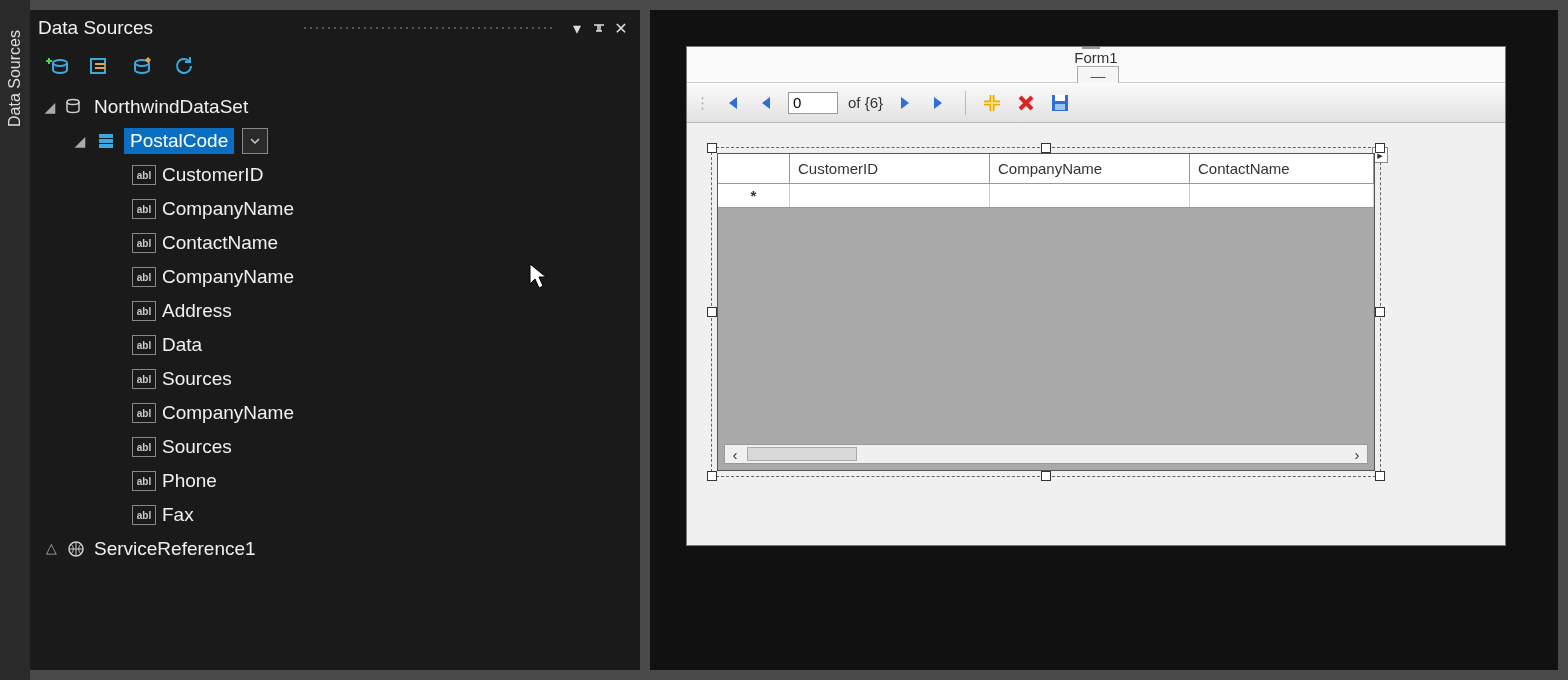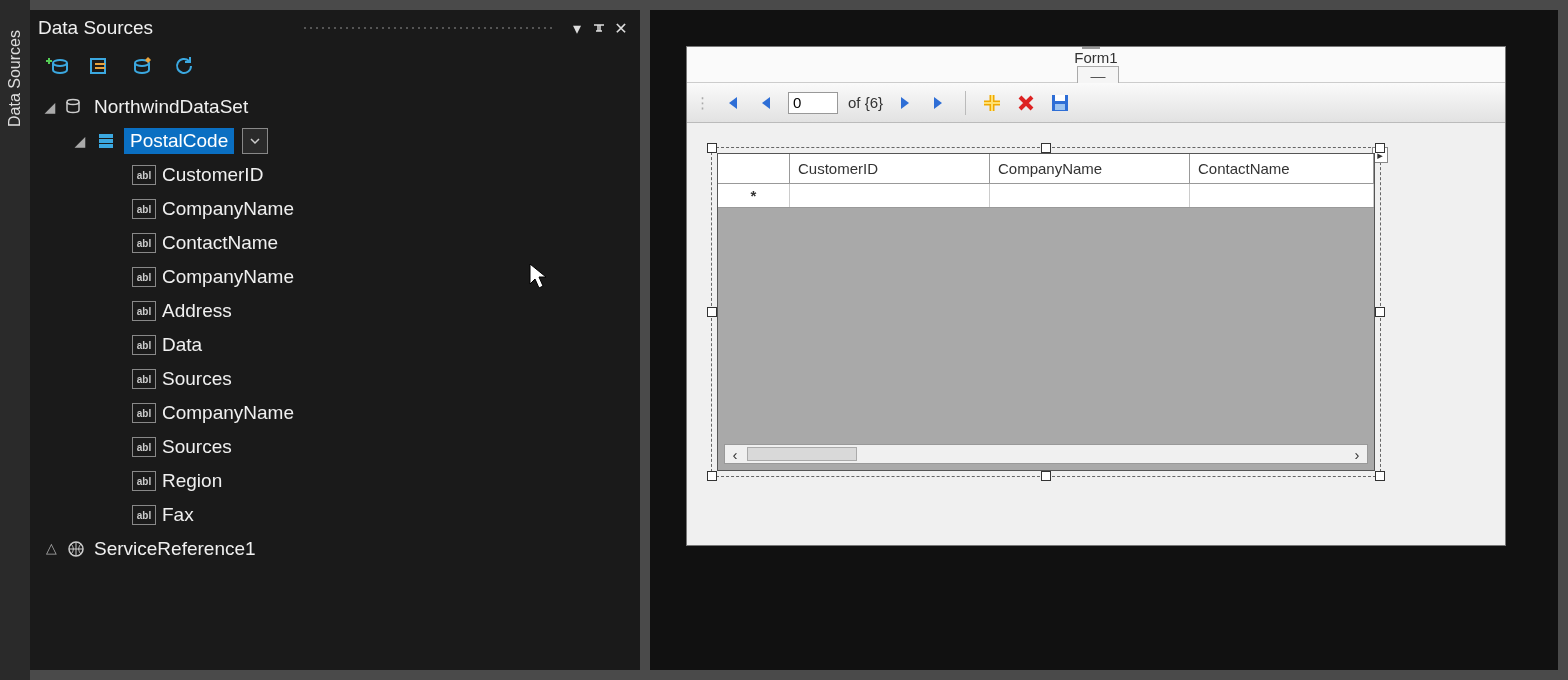--- a/index.html
+++ b/index.html
@@ -341,21 +341,21 @@
         <div class="tree-row" style="padding-left: 94px;">
           <span class="abl">abl</span>
           <span>CompanyName</span>
         </div>
         <div class="tree-row" style="padding-left: 94px;">
           <span class="abl">abl</span>
           <span>Sources</span>
         </div>
         <div class="tree-row" style="padding-left: 94px;">
           <span class="abl">abl</span>
-          <span>Region</span>
+          <span>Phone</span>
         </div>
         <div class="tree-row" style="padding-left: 94px;">
           <span class="abl">abl</span>
           <span>Fax</span>
         </div>
       </div>
 
     <div class="tree-row" style="padding-left:4px">
       <span class="arrow" style="transform:rotate(-90deg)">▷</span>
       <span class="nodeicon">

